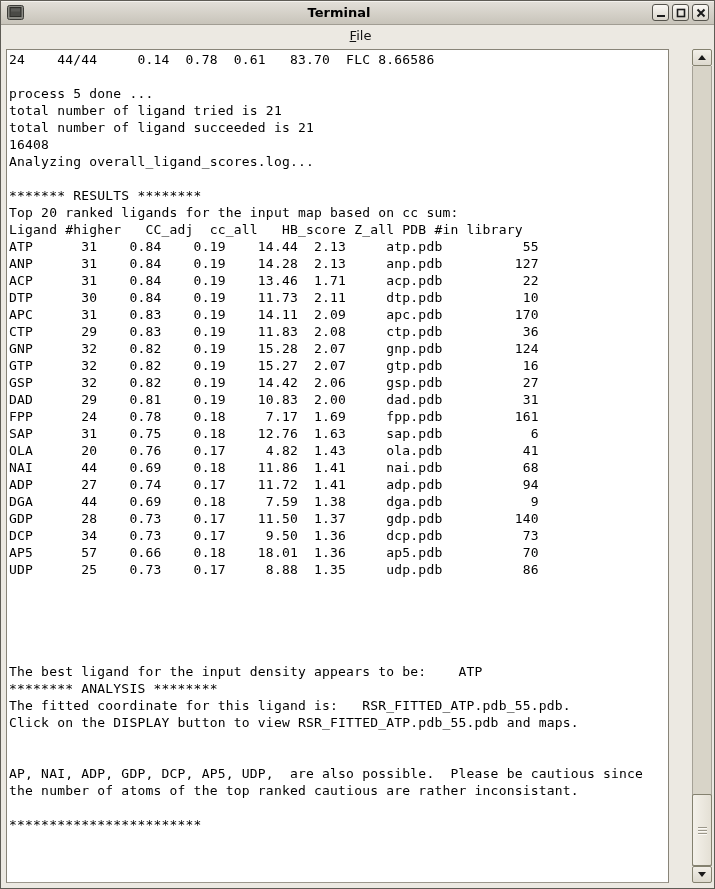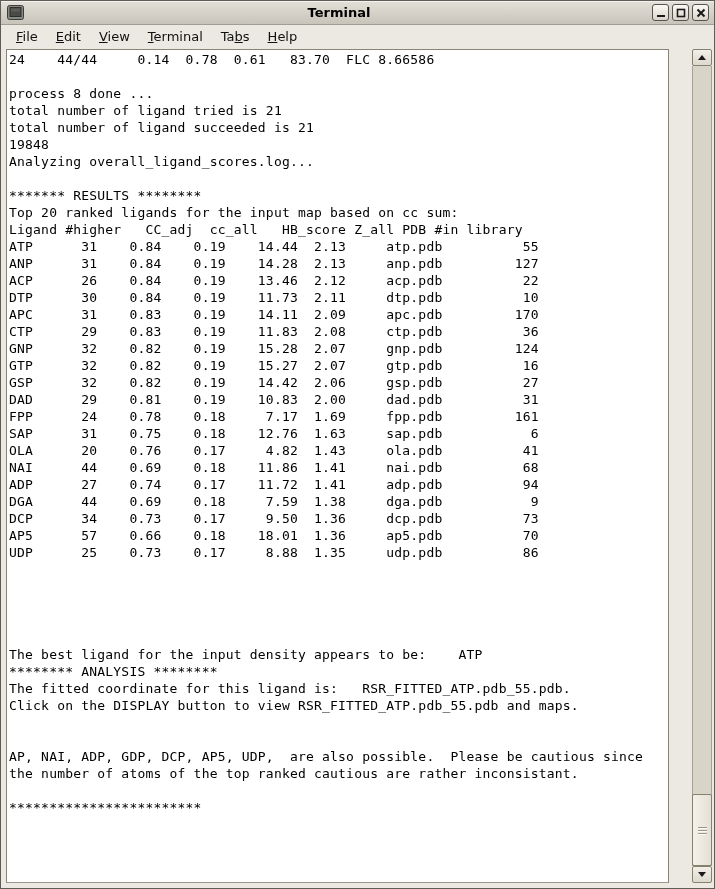--- a/index.html
+++ b/index.html
@@ -38,20 +38,21 @@
     display:flex; align-items:center; justify-content:center;
   }
   .win-btn svg { display:block; }
 
   
   .menubar {
     height:23px;
     background:#ECE9E2;
     display:flex; align-items:center;
     padding-left:6px;
+    flex-direction:column;
   }
   .menu-item {
     font-size:13px; color:#111;
     padding:3px 9px;
     cursor:default;
   }
   .menu-item .mn { text-decoration:underline; }
 
   
   .body-area {
@@ -158,45 +159,46 @@
       <div class="menu-item"><span class="mn">V</span>iew</div>
       <div class="menu-item"><span class="mn">T</span>erminal</div>
       <div class="menu-item">Ta<span class="mn">b</span>s</div>
       <div class="menu-item"><span class="mn">H</span>elp</div>
     </div>
 
   <div class="body-area">
     <div class="screen">
         <div class="tline">24    44/44     0.14  0.78  0.61   83.70  FLC 8.66586</div>
         <div class="tline"></div>
-        <div class="tline">process 8 done ...</div>
+        <div class="tline">process 5 done ...</div>
         <div class="tline">total number of ligand tried is 21</div>
         <div class="tline">total number of ligand succeeded is 21</div>
-        <div class="tline">19848</div>
+        <div class="tline">16408</div>
         <div class="tline">Analyzing overall_ligand_scores.log...</div>
         <div class="tline"></div>
         <div class="tline">******* RESULTS ********</div>
         <div class="tline">Top 20 ranked ligands for the input map based on cc sum:</div>
         <div class="tline">Ligand #higher   CC_adj  cc_all   HB_score Z_all PDB #in library</div>
         <div class="tline">ATP      31    0.84    0.19    14.44  2.13     atp.pdb          55</div>
         <div class="tline">ANP      31    0.84    0.19    14.28  2.13     anp.pdb         127</div>
-        <div class="tline">ACP      26    0.84    0.19    13.46  2.12     acp.pdb          22</div>
+        <div class="tline">ACP      31    0.84    0.19    13.46  1.71     acp.pdb          22</div>
         <div class="tline">DTP      30    0.84    0.19    11.73  2.11     dtp.pdb          10</div>
         <div class="tline">APC      31    0.83    0.19    14.11  2.09     apc.pdb         170</div>
         <div class="tline">CTP      29    0.83    0.19    11.83  2.08     ctp.pdb          36</div>
         <div class="tline">GNP      32    0.82    0.19    15.28  2.07     gnp.pdb         124</div>
         <div class="tline">GTP      32    0.82    0.19    15.27  2.07     gtp.pdb          16</div>
         <div class="tline">GSP      32    0.82    0.19    14.42  2.06     gsp.pdb          27</div>
         <div class="tline">DAD      29    0.81    0.19    10.83  2.00     dad.pdb          31</div>
         <div class="tline">FPP      24    0.78    0.18     7.17  1.69     fpp.pdb         161</div>
         <div class="tline">SAP      31    0.75    0.18    12.76  1.63     sap.pdb           6</div>
         <div class="tline">OLA      20    0.76    0.17     4.82  1.43     ola.pdb          41</div>
         <div class="tline">NAI      44    0.69    0.18    11.86  1.41     nai.pdb          68</div>
         <div class="tline">ADP      27    0.74    0.17    11.72  1.41     adp.pdb          94</div>
         <div class="tline">DGA      44    0.69    0.18     7.59  1.38     dga.pdb           9</div>
+        <div class="tline">GDP      28    0.73    0.17    11.50  1.37     gdp.pdb         140</div>
         <div class="tline">DCP      34    0.73    0.17     9.50  1.36     dcp.pdb          73</div>
         <div class="tline">AP5      57    0.66    0.18    18.01  1.36     ap5.pdb          70</div>
         <div class="tline">UDP      25    0.73    0.17     8.88  1.35     udp.pdb          86</div>
         <div class="tline"></div>
         <div class="tline"></div>
         <div class="tline"></div>
         <div class="tline"></div>
         <div class="tline"></div>
         <div class="tline">The best ligand for the input density appears to be:    ATP</div>
         <div class="tline">******** ANALYSIS ********</div>

